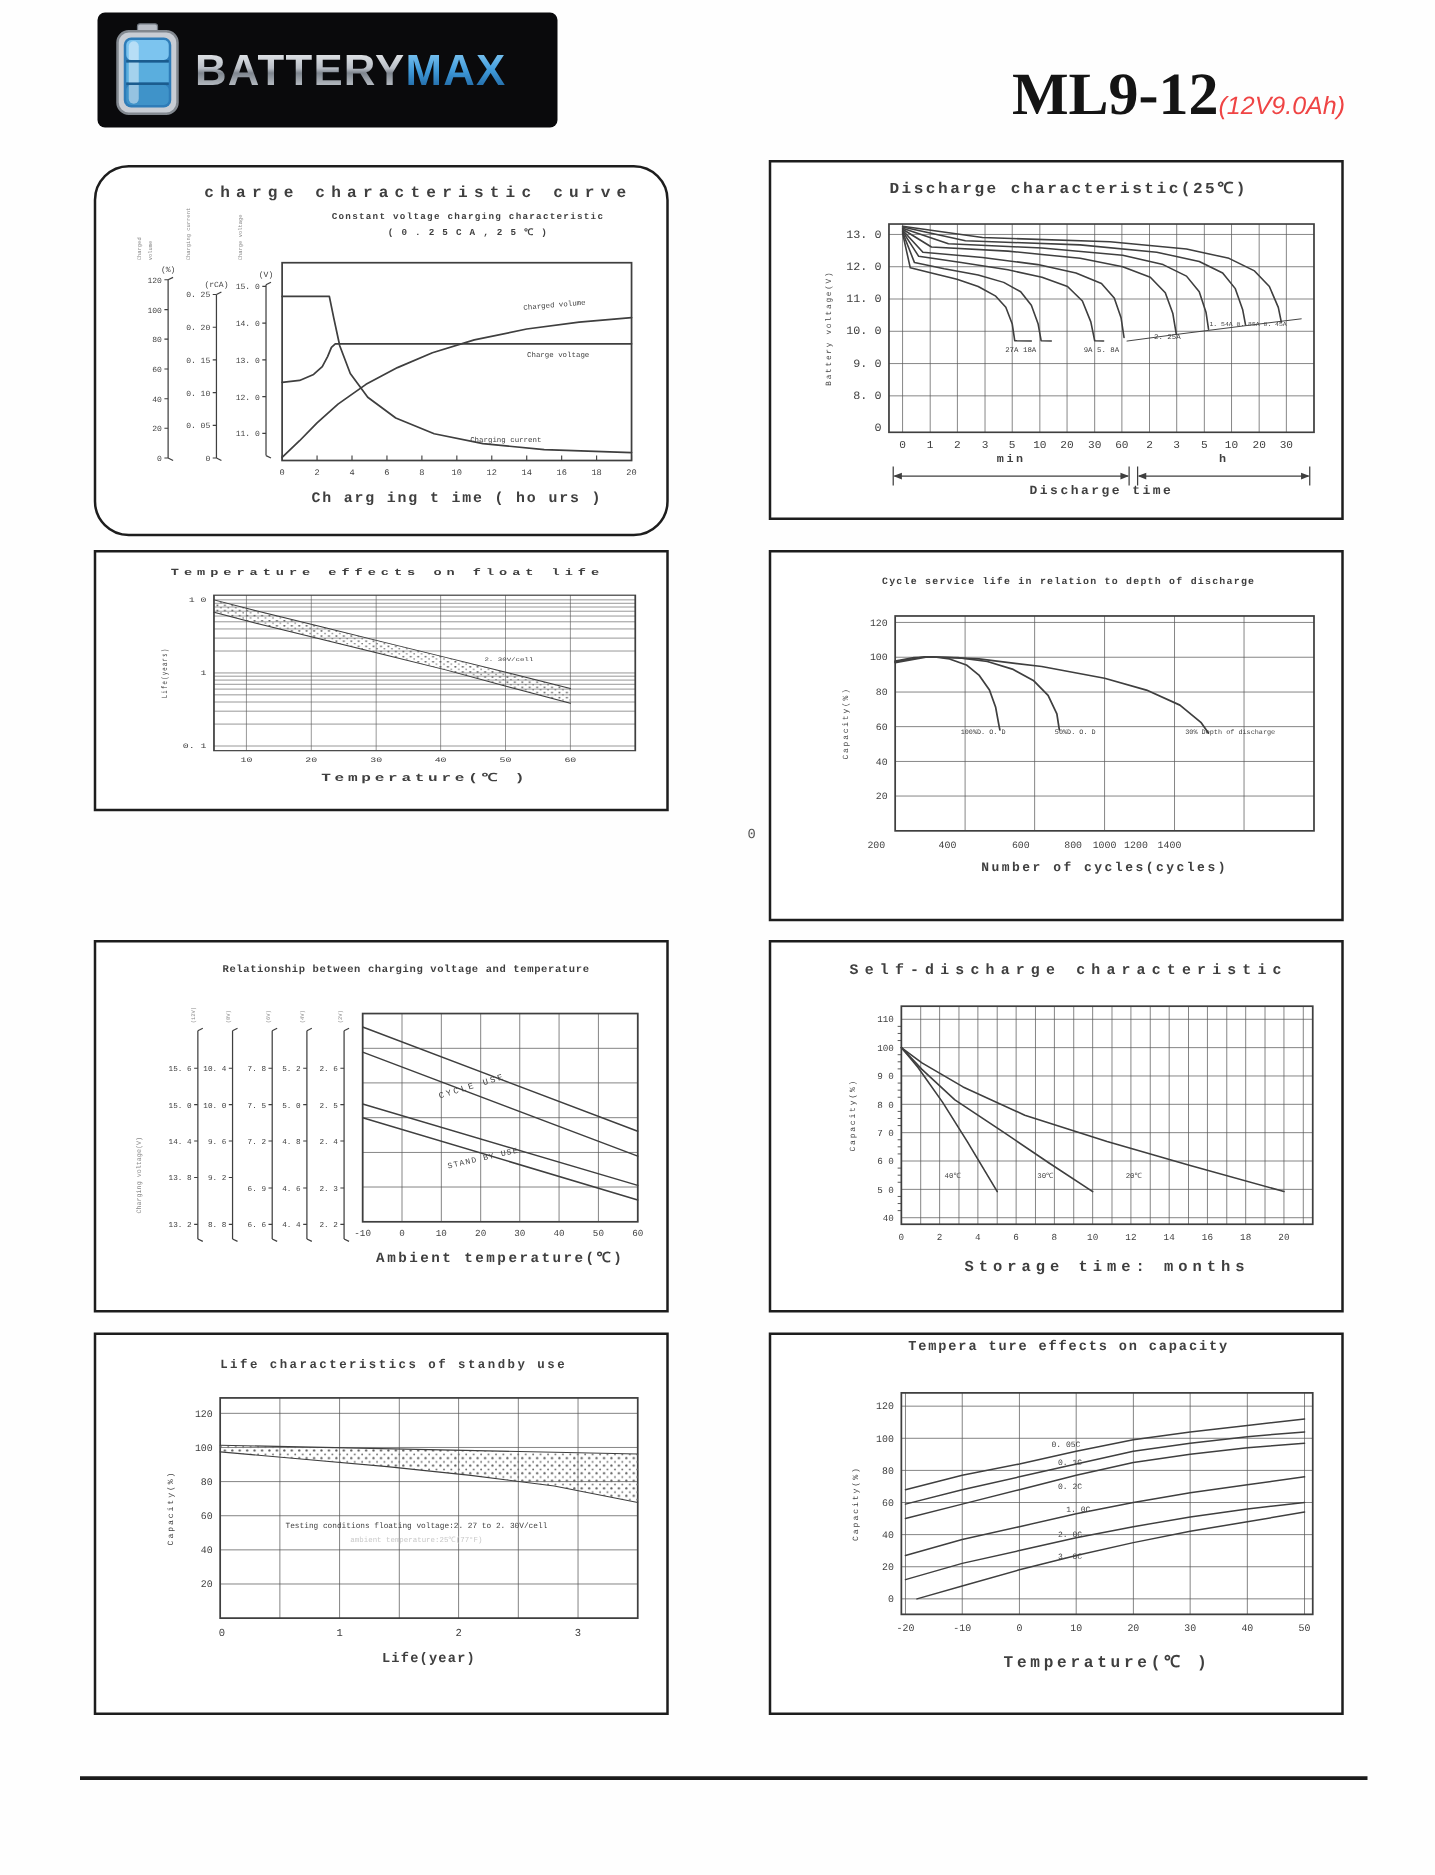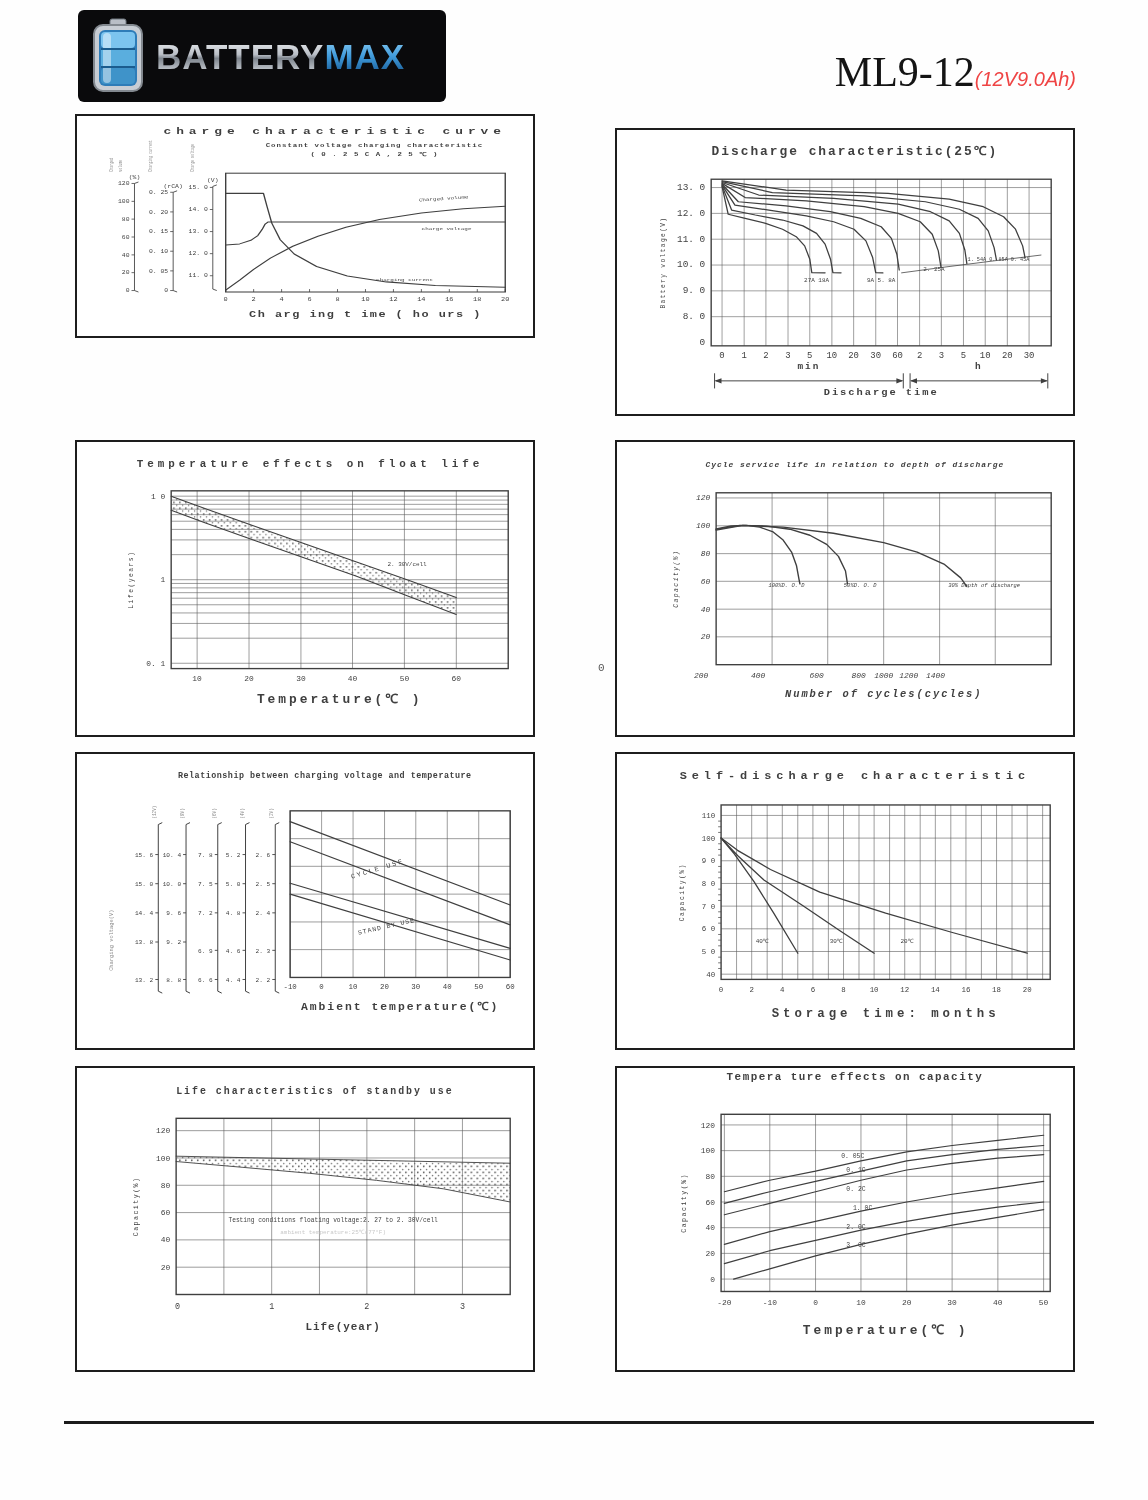--- a/index.html
+++ b/index.html
@@ -11,25 +11,25 @@
   .brand-row1{font-size:35px;font-weight:bold;letter-spacing:1px;white-space:nowrap;}
   .w-mighty{background:linear-gradient(180deg,#f4f6f8 0%,#b9bec6 45%,#7e858e 55%,#dfe3e8 100%);
         -webkit-background-clip:text;background-clip:text;color:transparent;}
   .w-max{background:linear-gradient(180deg,#8fd0f7 0%,#3f9ada 50%,#15558f 100%);
         -webkit-background-clip:text;background-clip:text;color:transparent;text-decoration:underline;}
   .w-battery{font-size:39px;font-weight:bold;letter-spacing:7px;margin-top:2px;
         background:linear-gradient(180deg,#ffffff 0%,#aeb4bc 40%,#6f767e 60%,#e8ecf0 100%);
         -webkit-background-clip:text;background-clip:text;color:transparent;
         -webkit-text-stroke:1px #2e3338;}
   .model{position:absolute;right:72px;top:48px;display:flex;align-items:baseline;white-space:nowrap;}
-  .model-code{font-family:"Liberation Serif",serif;font-weight:normal;font-size:42px;color:#141414;}
+  .model-code{font-family:"Liberation Serif",serif;font-weight:bold;font-size:48px;color:#141414;}
   .model-spec{font-family:Liberation Sans, sans-serif;font-style:italic;font-size:20px;color:#ef4444;}
   .panel{position:absolute;width:460px;background:#ffffff;border:2px solid #1d1d1d;box-sizing:border-box;}
-  .p1{left:75px;top:114px;height:224px;}  .p2{left:615px;top:128px;height:288px;}
-  .p3{left:75px;top:440px;height:297px;}  .p4{left:615px;top:440px;height:297px;font-style:italic;}
+  .p1{left:75px;top:132px;height:297px;border-radius:28px;}  .p2{left:615px;top:128px;height:288px;}
+  .p3{left:75px;top:440px;height:209px;}  .p4{left:615px;top:440px;height:297px;}
   .p5{left:75px;top:752px;height:298px;text-align:right;}  .p6{left:615px;top:752px;height:298px;}
   .p7{left:75px;top:1066px;height:306px;} .p8{left:615px;top:1066px;height:306px;}
   .chart{width:100%;height:100%;display:block;filter:blur(0.22px);}
   .stray{position:absolute;left:598px;top:662px;font-family:"Liberation Mono",monospace;
         font-size:11px;color:#555;}
   .footer-rule{position:absolute;left:64px;top:1421px;width:1030px;height:3px;background:#1b1b1b;}
 </style>
 </head>
 <body>
 

